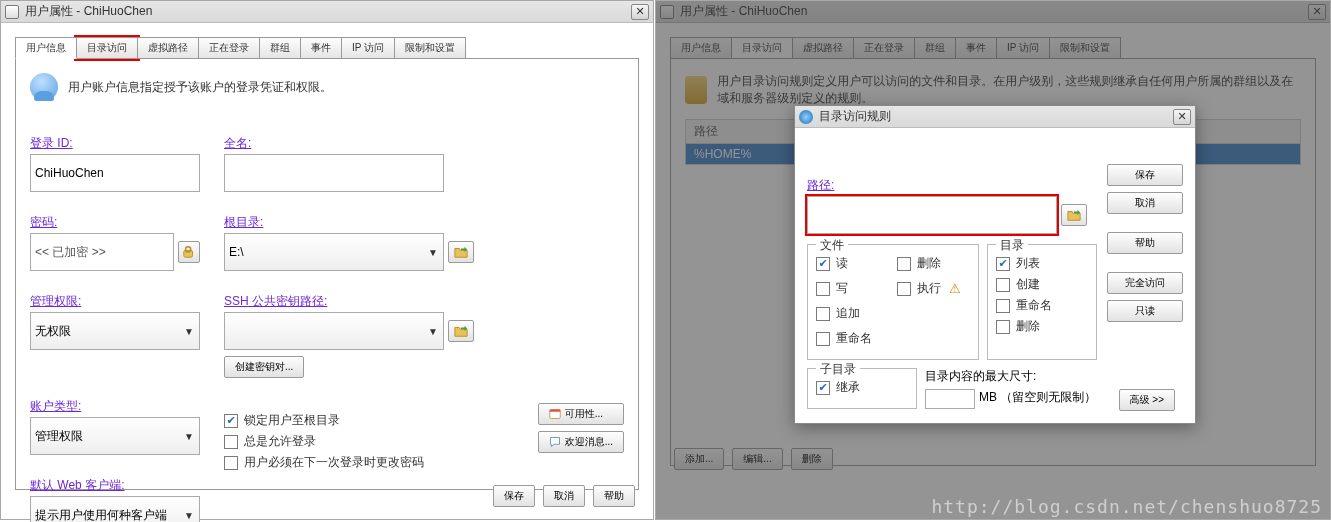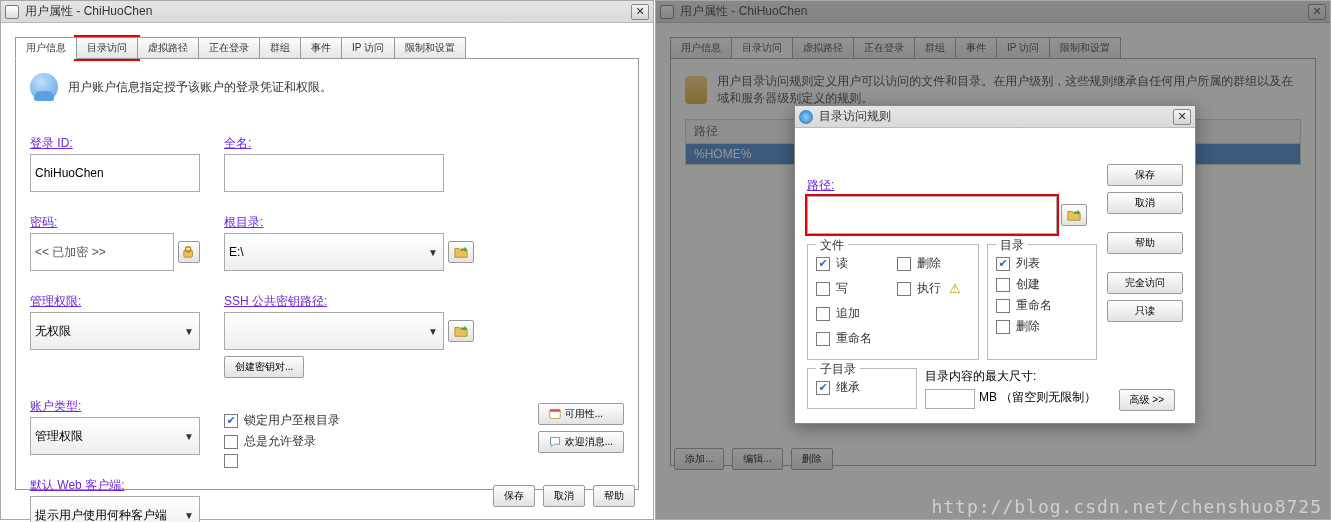--- a/index.html
+++ b/index.html
@@ -374,20 +374,21 @@
           <div class="checkbox">
             <span class="cb checked"></span>
             <span>锁定用户至根目录</span>
           </div>
           <div class="checkbox">
             <span class="cb"></span>
             <span>总是允许登录</span>
           </div>
           <div class="checkbox">
             <span class="cb"></span>
+            <span>用户必须在下一次登录时更改密码</span>
           </div>
         </div>
       </div>
 
       <label class="fld-label" style="margin-top:4px;">说明:</label>
       <div style="display:flex;gap:10px;">
         <textarea class="desc" style="max-width: 408px;"></textarea>
       </div>
 
       <div class="right-buttons">

